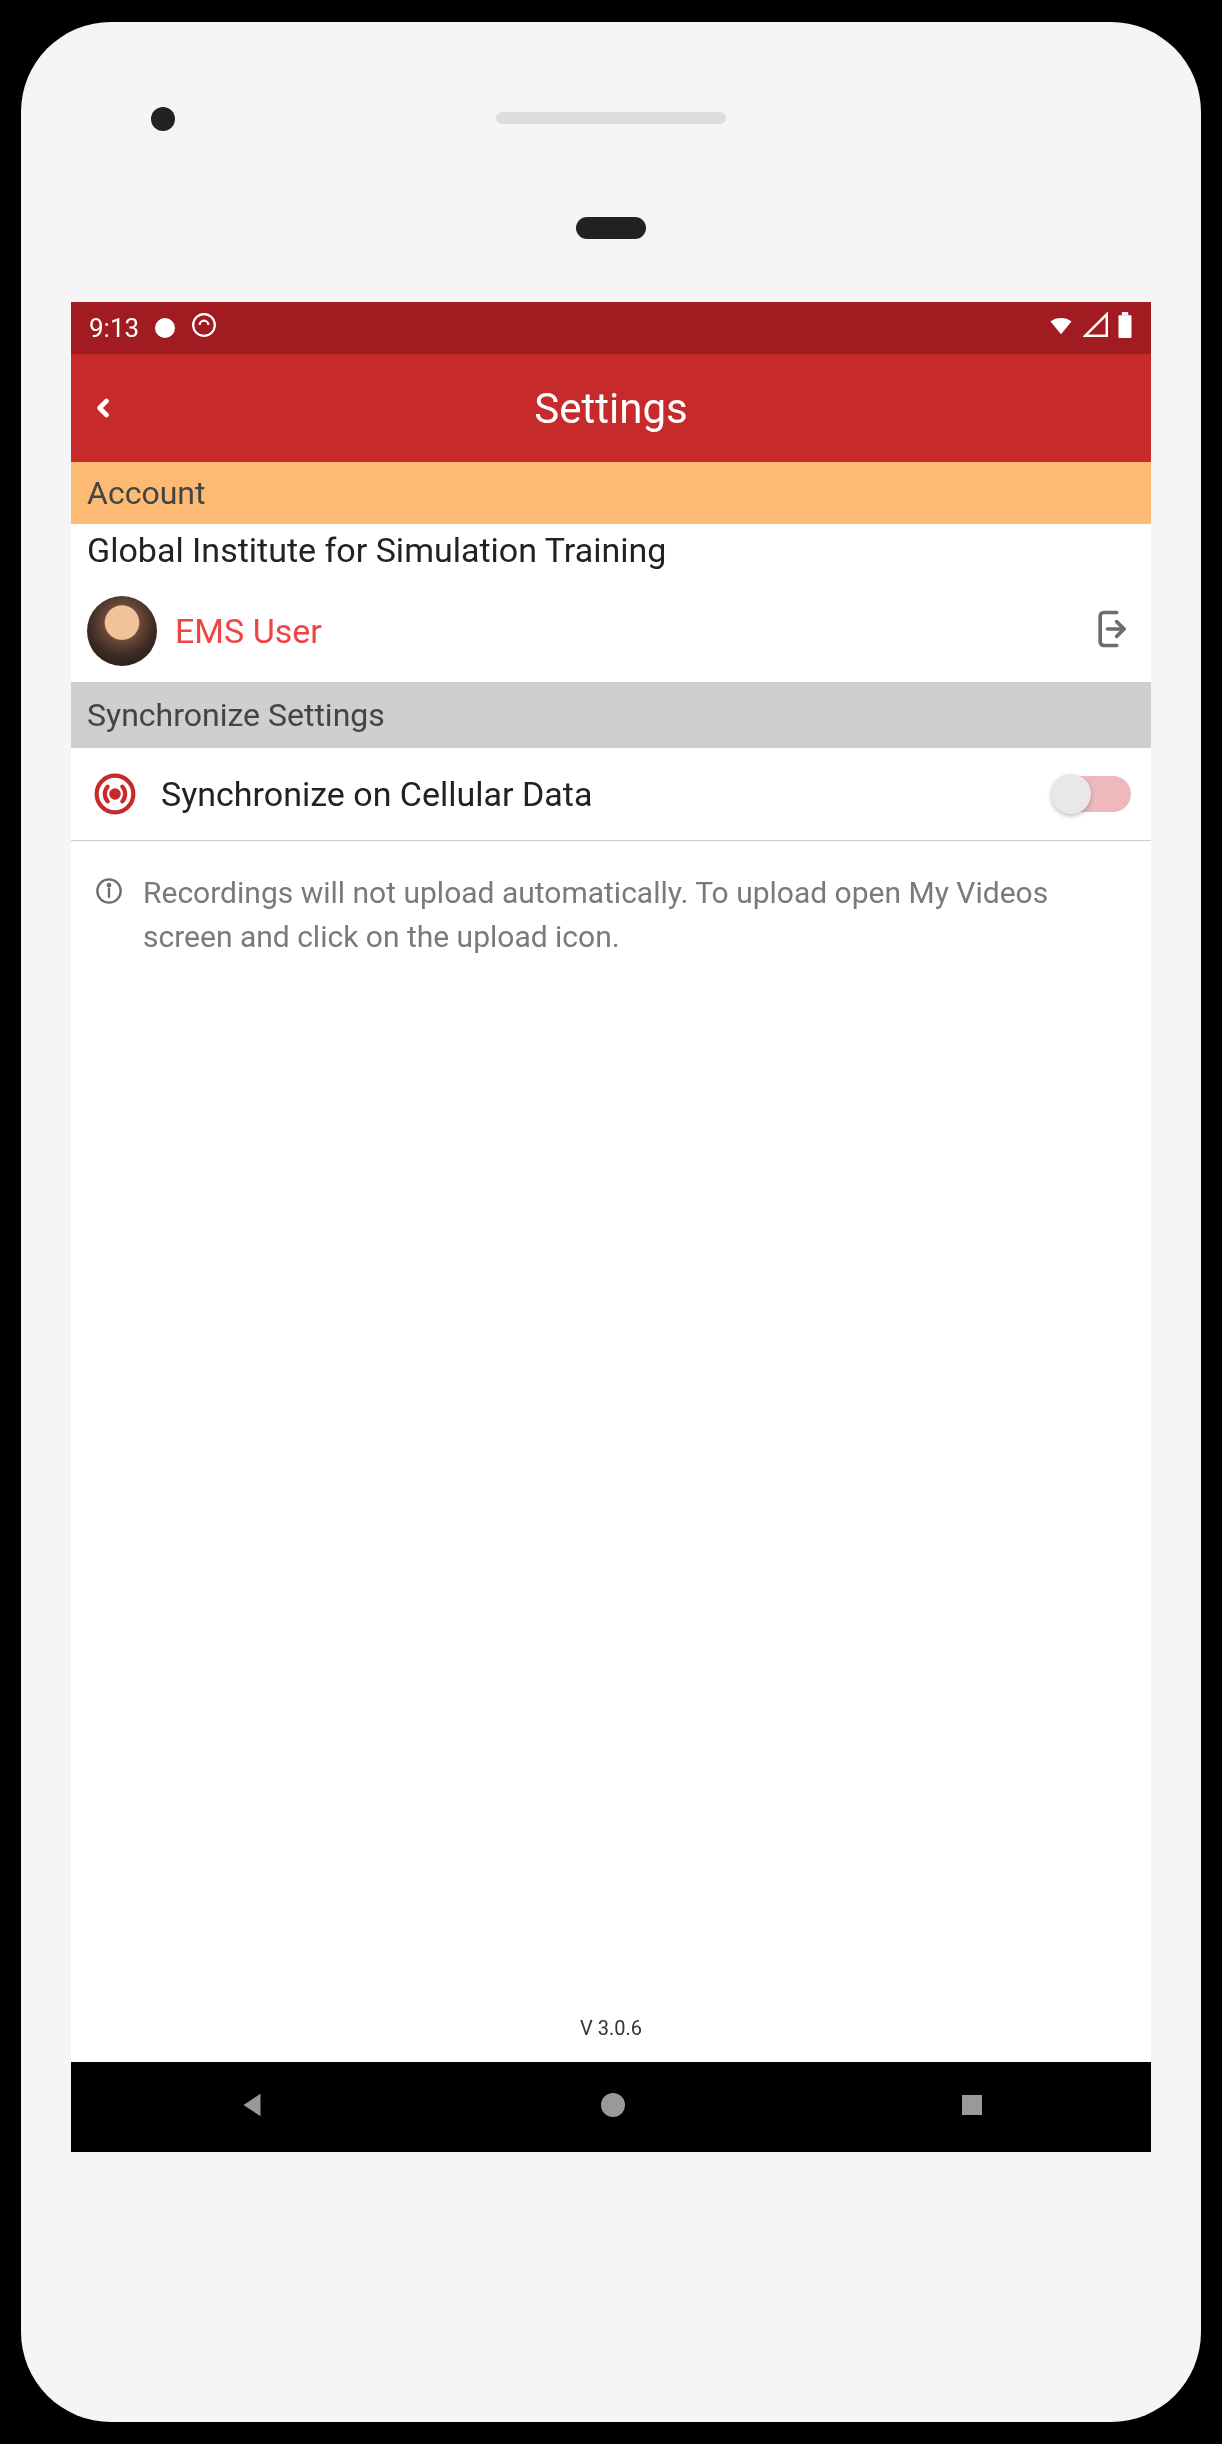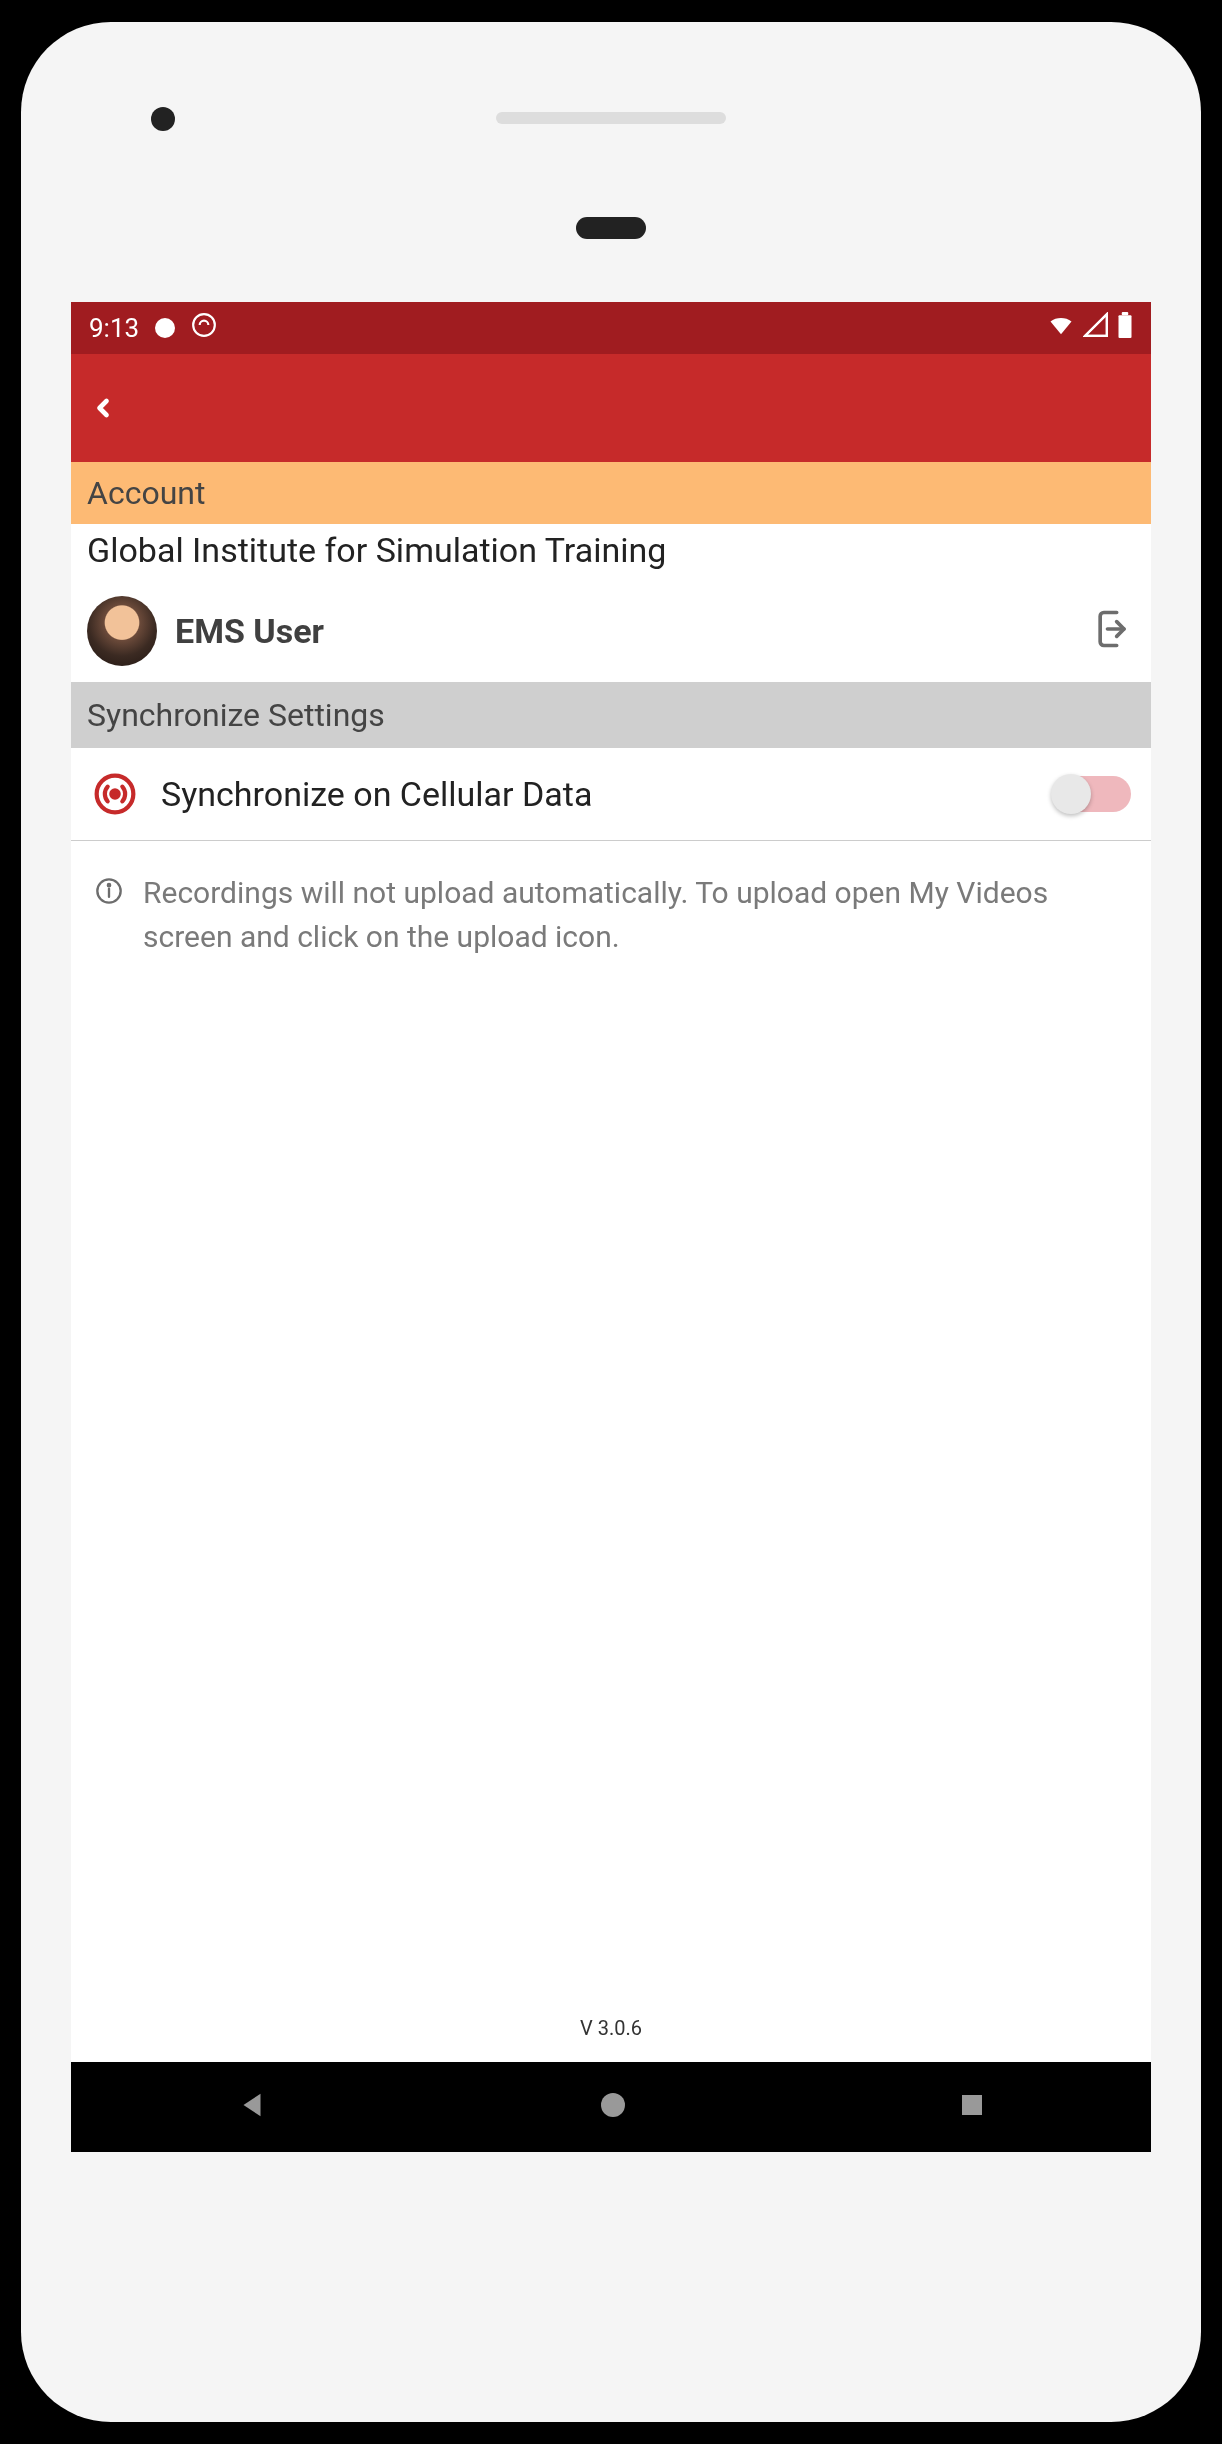--- a/index.html
+++ b/index.html
@@ -136,22 +136,22 @@
   width: 70px;
   height: 70px;
   border-radius: 50%;
   background: radial-gradient(circle at 50% 38%, #f2c299 30%, #6b4a3a 32%, #3b2a22 60%, #1f1410 100%);
   flex-shrink: 0;
 }
 
 .user-name {
   flex: 1;
   font-size: 34px;
-  font-weight: 700;
-  color: #404040;
+  font-weight: 400;
+  color: #ef4444;
 }
 
 .logout-icon {
   flex-shrink: 0;
   cursor: pointer;
 }
 
 .section-header2 {
   background: #cfcfcf;
   padding: 14px 16px;
@@ -288,20 +288,21 @@
         </span>
       </div>
     </div>
 
     <div class="app-bar">
       <div class="back-button">
         <svg width="28" height="40" viewBox="0 0 24 24" fill="none" stroke="#fff" stroke-width="4" stroke-linecap="round" stroke-linejoin="round">
             <polyline points="15 18 9 12 15 6"></polyline>
           </svg>
       </div>
+      <div class="app-title">Settings</div>
     </div>
 
     <div class="section-header">Account</div>
     <div class="org-name">Global Institute for Simulation Training</div>
     <div class="user-row">
       <div class="avatar"></div>
       <div class="user-name">EMS User</div>
       <div class="logout-icon">
         <svg width="44" height="44" viewBox="0 0 24 24" fill="none" stroke="#6d6d6d" stroke-width="2" stroke-linecap="round" stroke-linejoin="round">
           <path d="M14 3H7a2 2 0 0 0-2 2v14a2 2 0 0 0 2 2h7"></path>

